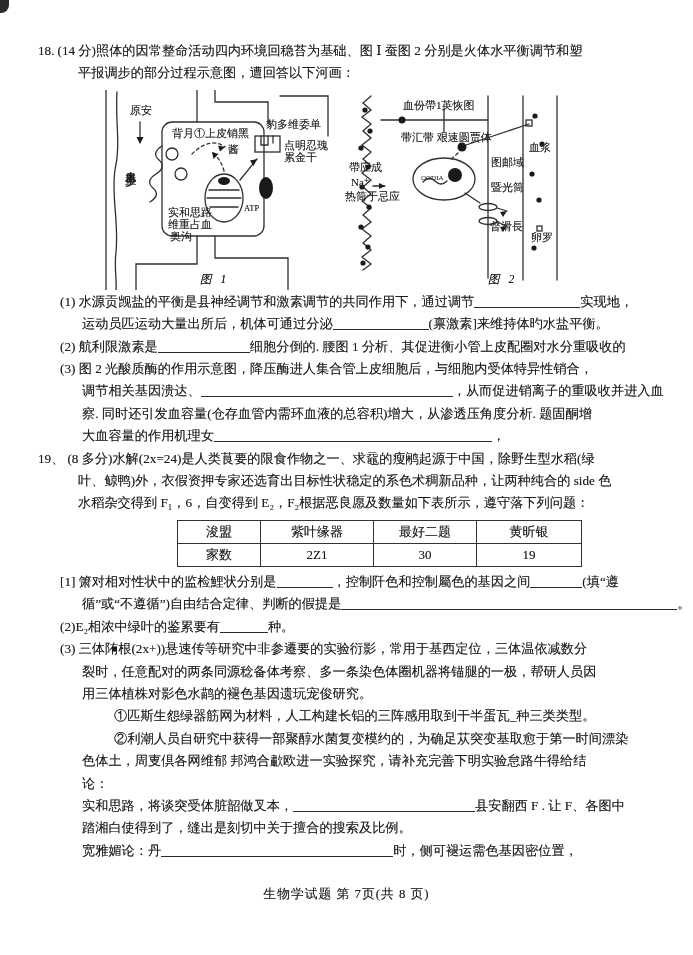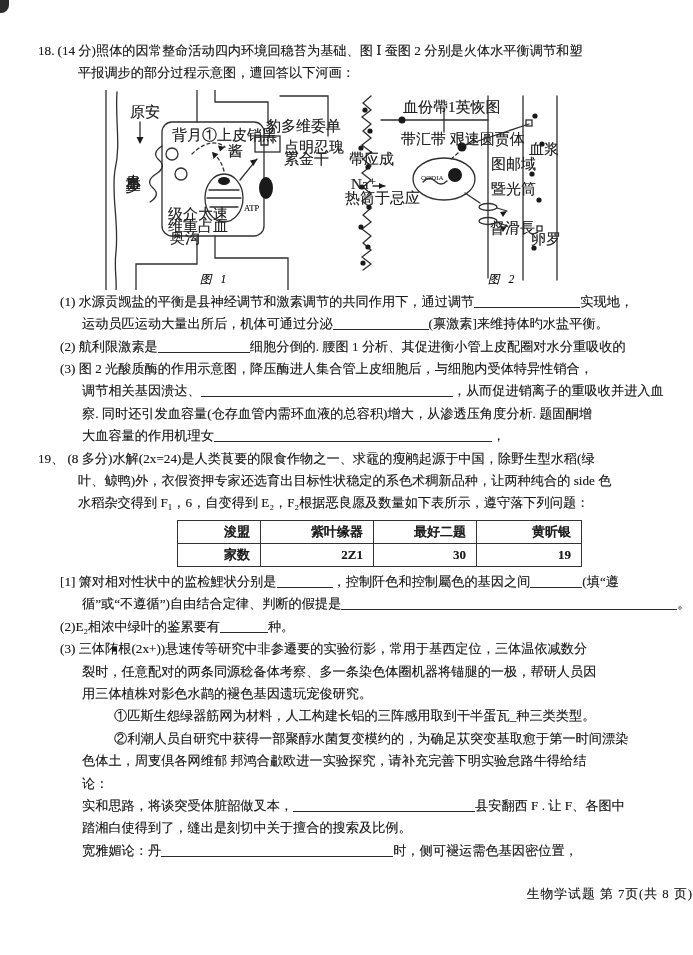--- a/index.html
+++ b/index.html
@@ -14,30 +14,30 @@
   .ml22{margin-left:22px}.ml24{margin-left:40px}.ml44{margin-left:44px}
   .ml48{margin-left:76px}.ml68{margin-left:44px}
   .qnum{margin-right:3px}
   .blank{display:inline-block;border-bottom:1.2px solid #2a2a2a;height:12px;vertical-align:-2px;}
   
   .figures{position:relative;height:201px;margin:3px 0 2px;}
   .fig{position:absolute;top:2px;}
   .fig svg{position:absolute;left:0;top:0;}
   #fig1{left:62px;width:245px;height:200px;}
   #fig2{left:307px;width:230px;height:200px;text-align:center;}
-  .fig-label{position:absolute;font-size:15px;line-height:1.15;color:#222;white-space:nowrap;}
+  .fig-label{position:absolute;font-size:11px;line-height:1.15;color:#222;white-space:nowrap;}
   .v-label{writing-mode:vertical-rl;letter-spacing:1px;}
   .fig-caption{position:absolute;font-size:11.5px;letter-spacing:3px;color:#101010;font-style:italic;}
   
-  .f2table{border-collapse:collapse;margin:5px 0 4px 139px;text-align:right;font-weight:bold;}
+  .f2table{border-collapse:collapse;margin:5px 0 4px 139px;text-align:center;}
   .f2table td{border:1px solid #333;padding:2.5px 10px;font-size:13px;line-height:17px;}
   .f2table td.c1{min-width:62px}.f2table td.c2{min-width:92px}
   .f2table td.c3{min-width:82px}.f2table td.c4{min-width:84px}
   
-  .footer{position:absolute;left:0;right:0;top:886px;text-align:right;font-size:12.8px;letter-spacing:1px;}
+  .footer{position:absolute;left:0;right:0;top:886px;text-align:center;font-size:12.8px;letter-spacing:1px;}
   
   .corner{position:absolute;}
   .corner-tl{left:0;top:0;width:9px;height:13px;background:#2b2b2b;border-bottom-right-radius:8px;}
   .corner-bl{left:0;top:937px;width:7px;height:18px;background:#2b2b2b;border-top-right-radius:6px;}
   .corner-br{left:684px;top:945px;width:9px;height:10px;background:#4a4a4a;border-top-left-radius:6px;}
 </style>
 </head>
 <body>
 
 <div class="page">
@@ -85,21 +85,21 @@
             <path d="M125,57 l-7,-1.5 l2,6 z"></path>
           </g>
         </svg>
         <div class="fig-label" style="left:30px;top:14px">原安</div>
         <div class="fig-label v-label" style="left:24px;top:72px">水血界重少</div>
         <div class="fig-label" style="left:72px;top:37px">背月①上皮销黑</div>
         <div class="fig-label" style="left:128px;top:53px">酱</div>
         <div class="fig-label" style="left:166px;top:28px">豹多维委单</div>
         <div class="fig-label" style="left:184px;top:49px">点明忍瑰</div>
         <div class="fig-label" style="left:184px;top:61px">累金干</div>
-        <div class="fig-label" style="left:68px;top:116px">级介太速</div>
+        <div class="fig-label" style="left:68px;top:116px">实和思路</div>
         <div class="fig-label" style="left:68px;top:128px">维重占血</div>
         <div class="fig-label" style="left:70px;top:140px">奥沟</div>
         <div class="fig-label" style="left:144px;top:114px;font-size:8.5px">ATP</div>
         <div class="fig-caption" style="left:100px;top:182px">图 1</div>
       </div>
 
       <div class="fig" id="fig2">
         <svg width="230" height="200" viewBox="0 0 230 200">
           <g stroke="#2f2f2f" stroke-width="1.3" fill="none" stroke-linecap="round">
             <path d="M26,6 l-8,7 l8,7 l-9,7 l9,7 l-8,7 l8,7 l-9,7 l9,7 l-8,7 l8,7 l-9,7 l9,7 l-8,7 l8,7 l-9,7 l9,7 l-8,7 l8,7 l-9,7 l9,7 l-8,7 l8,7 l-9,7 l9,7 l-8,6"></path>
@@ -139,21 +139,21 @@
             <circle cx="187" cy="84" r="2.6"></circle>
               <circle cx="194" cy="110" r="2.6"></circle>
             <circle cx="189" cy="158" r="2.6"></circle>
             <path d="M162,121 l-7,1 l3,5 z"></path>
             <path d="M162,136 l-7,1 l3,5 z"></path>
             <path d="M40,96 l-6,-3 v6 z"></path>
           </g>
         </svg>
         <div class="fig-label" style="left:58px;top:9px">血份帶1英恢图</div>
         <div class="fig-label" style="left:56px;top:41px">带汇带 艰速圆贾体</div>
-        <div class="fig-label" style="left:4px;top:61px">帶应成</div>
+        <div class="fig-label" style="left:4px;top:71px">帶应成</div>
         <div class="fig-label" style="left:6px;top:86px">Na⁺</div>
         <div class="fig-label" style="left:0;top:100px">热筒于忌应</div>
         <div class="fig-label" style="left:76px;top:84px;font-size:7px;color:#444">QODIA</div>
         <div class="fig-label" style="left:146px;top:66px">图邮域</div>
         <div class="fig-label" style="left:146px;top:91px">暨光筒</div>
         <div class="fig-label" style="left:145px;top:130px">督滑長</div>
         <div class="fig-label" style="left:184px;top:51px">血浆</div>
         <div class="fig-label" style="left:186px;top:141px">卵罗</div>
         <div class="fig-caption" style="left:143px;top:182px">图 2</div>
       </div>

